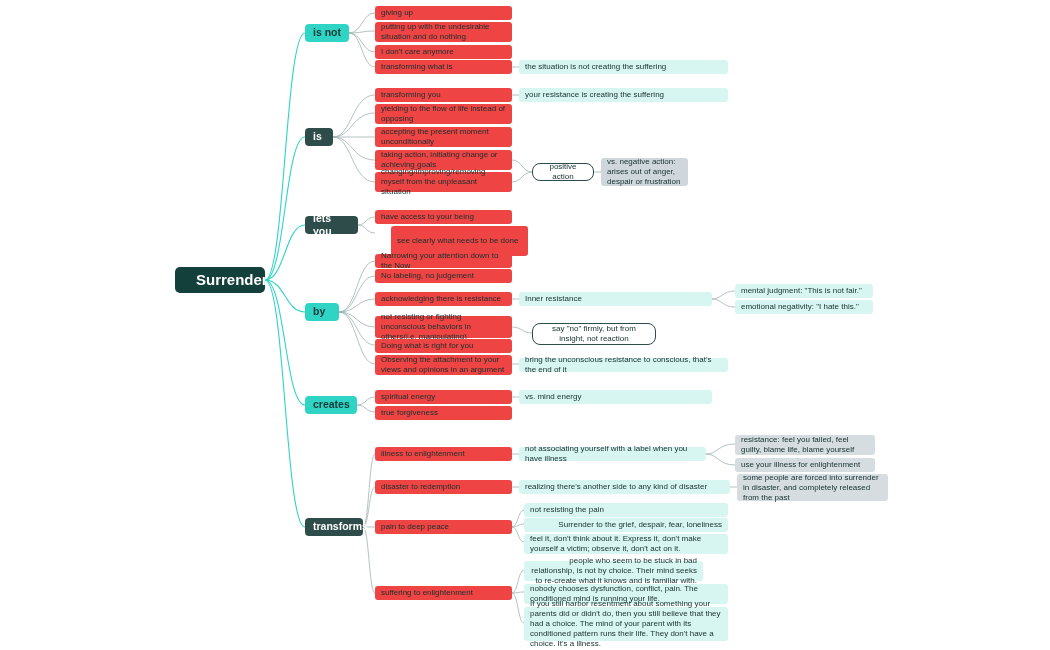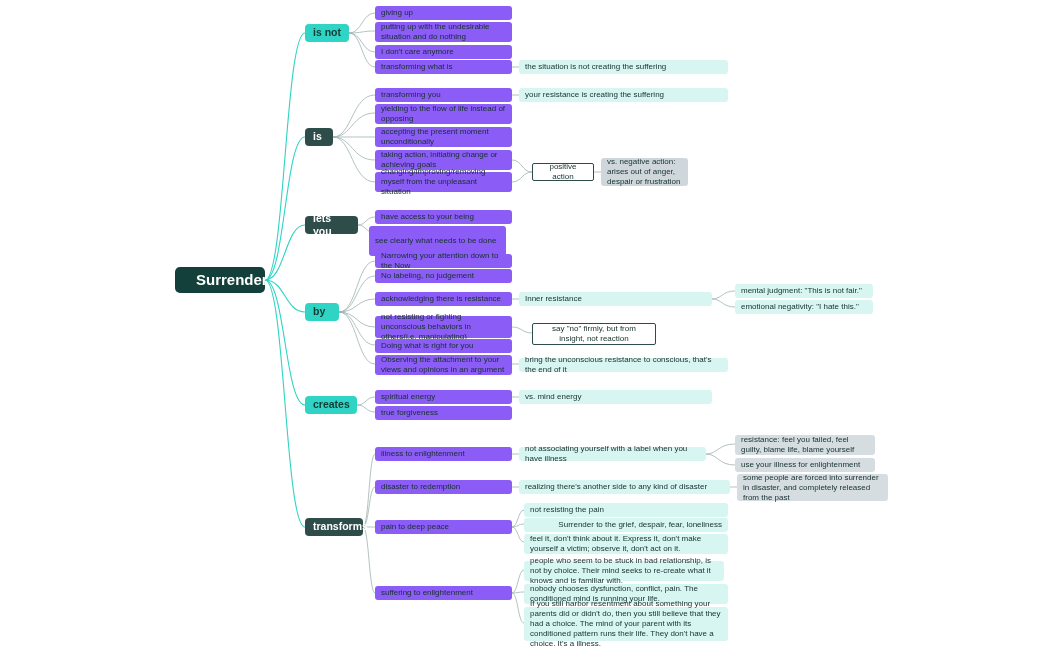--- a/index.html
+++ b/index.html
@@ -56,21 +56,21 @@
     border-radius: 4px;
     padding: 0 8px;
     justify-content: center;
   }
   .branch.dark {
     background: #2e4d4a;
     color: #ffffff;
   }
   
   .leaf {
-    background: #8b5cf6;
+    background: #ef4444;
     color: #16302e;
     font-size: 8px;
     border-radius: 3px;
     padding: 3px 6px;
   }
   
   .leaf3 {
     background: #d8f6f1;
     color: #16302e;
     font-size: 8px;
@@ -84,21 +84,21 @@
     font-size: 8px;
     border-radius: 3px;
     padding: 3px 6px;
   }
   
   .boxed {
     background: #ffffff;
     color: #16302e;
     font-size: 8px;
     border: 1px solid #2e4d4a;
-    border-radius: 2px;
+    border-radius: 8px;
     padding: 3px 6px;
     justify-content: center;
     text-align: center;
   }
   .grey {
     background: #cfd7dc;
   }
 </style>
 </head>
 <body>
@@ -230,21 +230,21 @@
   <div class="node boxed" style="left:532px; top:163px; width:62px; height:18px;">
     <span>positive action</span>
   </div>
   <div class="node leaf4 grey" style="left:601px; top:158px; width:87px; height:28px;">
     <span>vs. negative action: arises out of anger, despair or frustration</span>
   </div>
 
   <div class="node leaf" style="left:375px; top:210px; width:137px; height:14px;">
     <span>have access to your being</span>
   </div>
-  <div class="node leaf" style="left:369px; top:226px; width:137px; height:30px;">
+  <div class="node leaf" style="left:391px; top:226px; width:137px; height:30px;">
     <span>see clearly what needs to be done</span>
   </div>
 
   <div class="node leaf" style="left:375px; top:254px; width:137px; height:14px;">
     <span>Narrowing your attention down to the Now</span>
   </div>
   <div class="node leaf" style="left:375px; top:269px; width:137px; height:14px;">
     <span>No labeling, no judgement</span>
   </div>
   <div class="node leaf" style="left:375px; top:292px; width:137px; height:14px;">
@@ -314,21 +314,21 @@
   </div>
   <div class="node leaf3" style="left:524px; top:518px; width:204px; height:14px;text-align:right;">
     <span>Surrender to the grief, despair, fear, loneliness</span>
   </div>
   <div class="node leaf3" style="left:524px; top:534px; width:204px; height:20px;">
     <span>feel it, don't think about it. Express it, don't make yourself a victim; observe it, don't act on it.</span>
   </div>
   <div class="node leaf" style="left:375px; top:586px; width:137px; height:14px;">
     <span>suffering to enlightenment</span>
   </div>
-  <div class="node leaf3" style="left:524px; top:561px; width:200px; height:20px;">
+  <div class="node leaf3" style="left:524px; top:561px; width:179px; height:20px;text-align:right;">
     <span>people who seem to be stuck in bad relationship, is not by choice. Their mind seeks to re-create what it knows and is familiar with.</span>
   </div>
   <div class="node leaf3" style="left:524px; top:584px; width:204px; height:20px;">
     <span>nobody chooses dysfunction, conflict, pain. The conditioned mind is running your life.</span>
   </div>
   <div class="node leaf3" style="left:524px; top:607px; width:204px; height:34px;">
     <span>If you still harbor resentment about something your parents did or didn't do, then you still believe that they had a choice. The mind of your parent with its conditioned pattern runs their life. They don't have a choice. It's a illness.</span>
   </div>
 
 </div>

